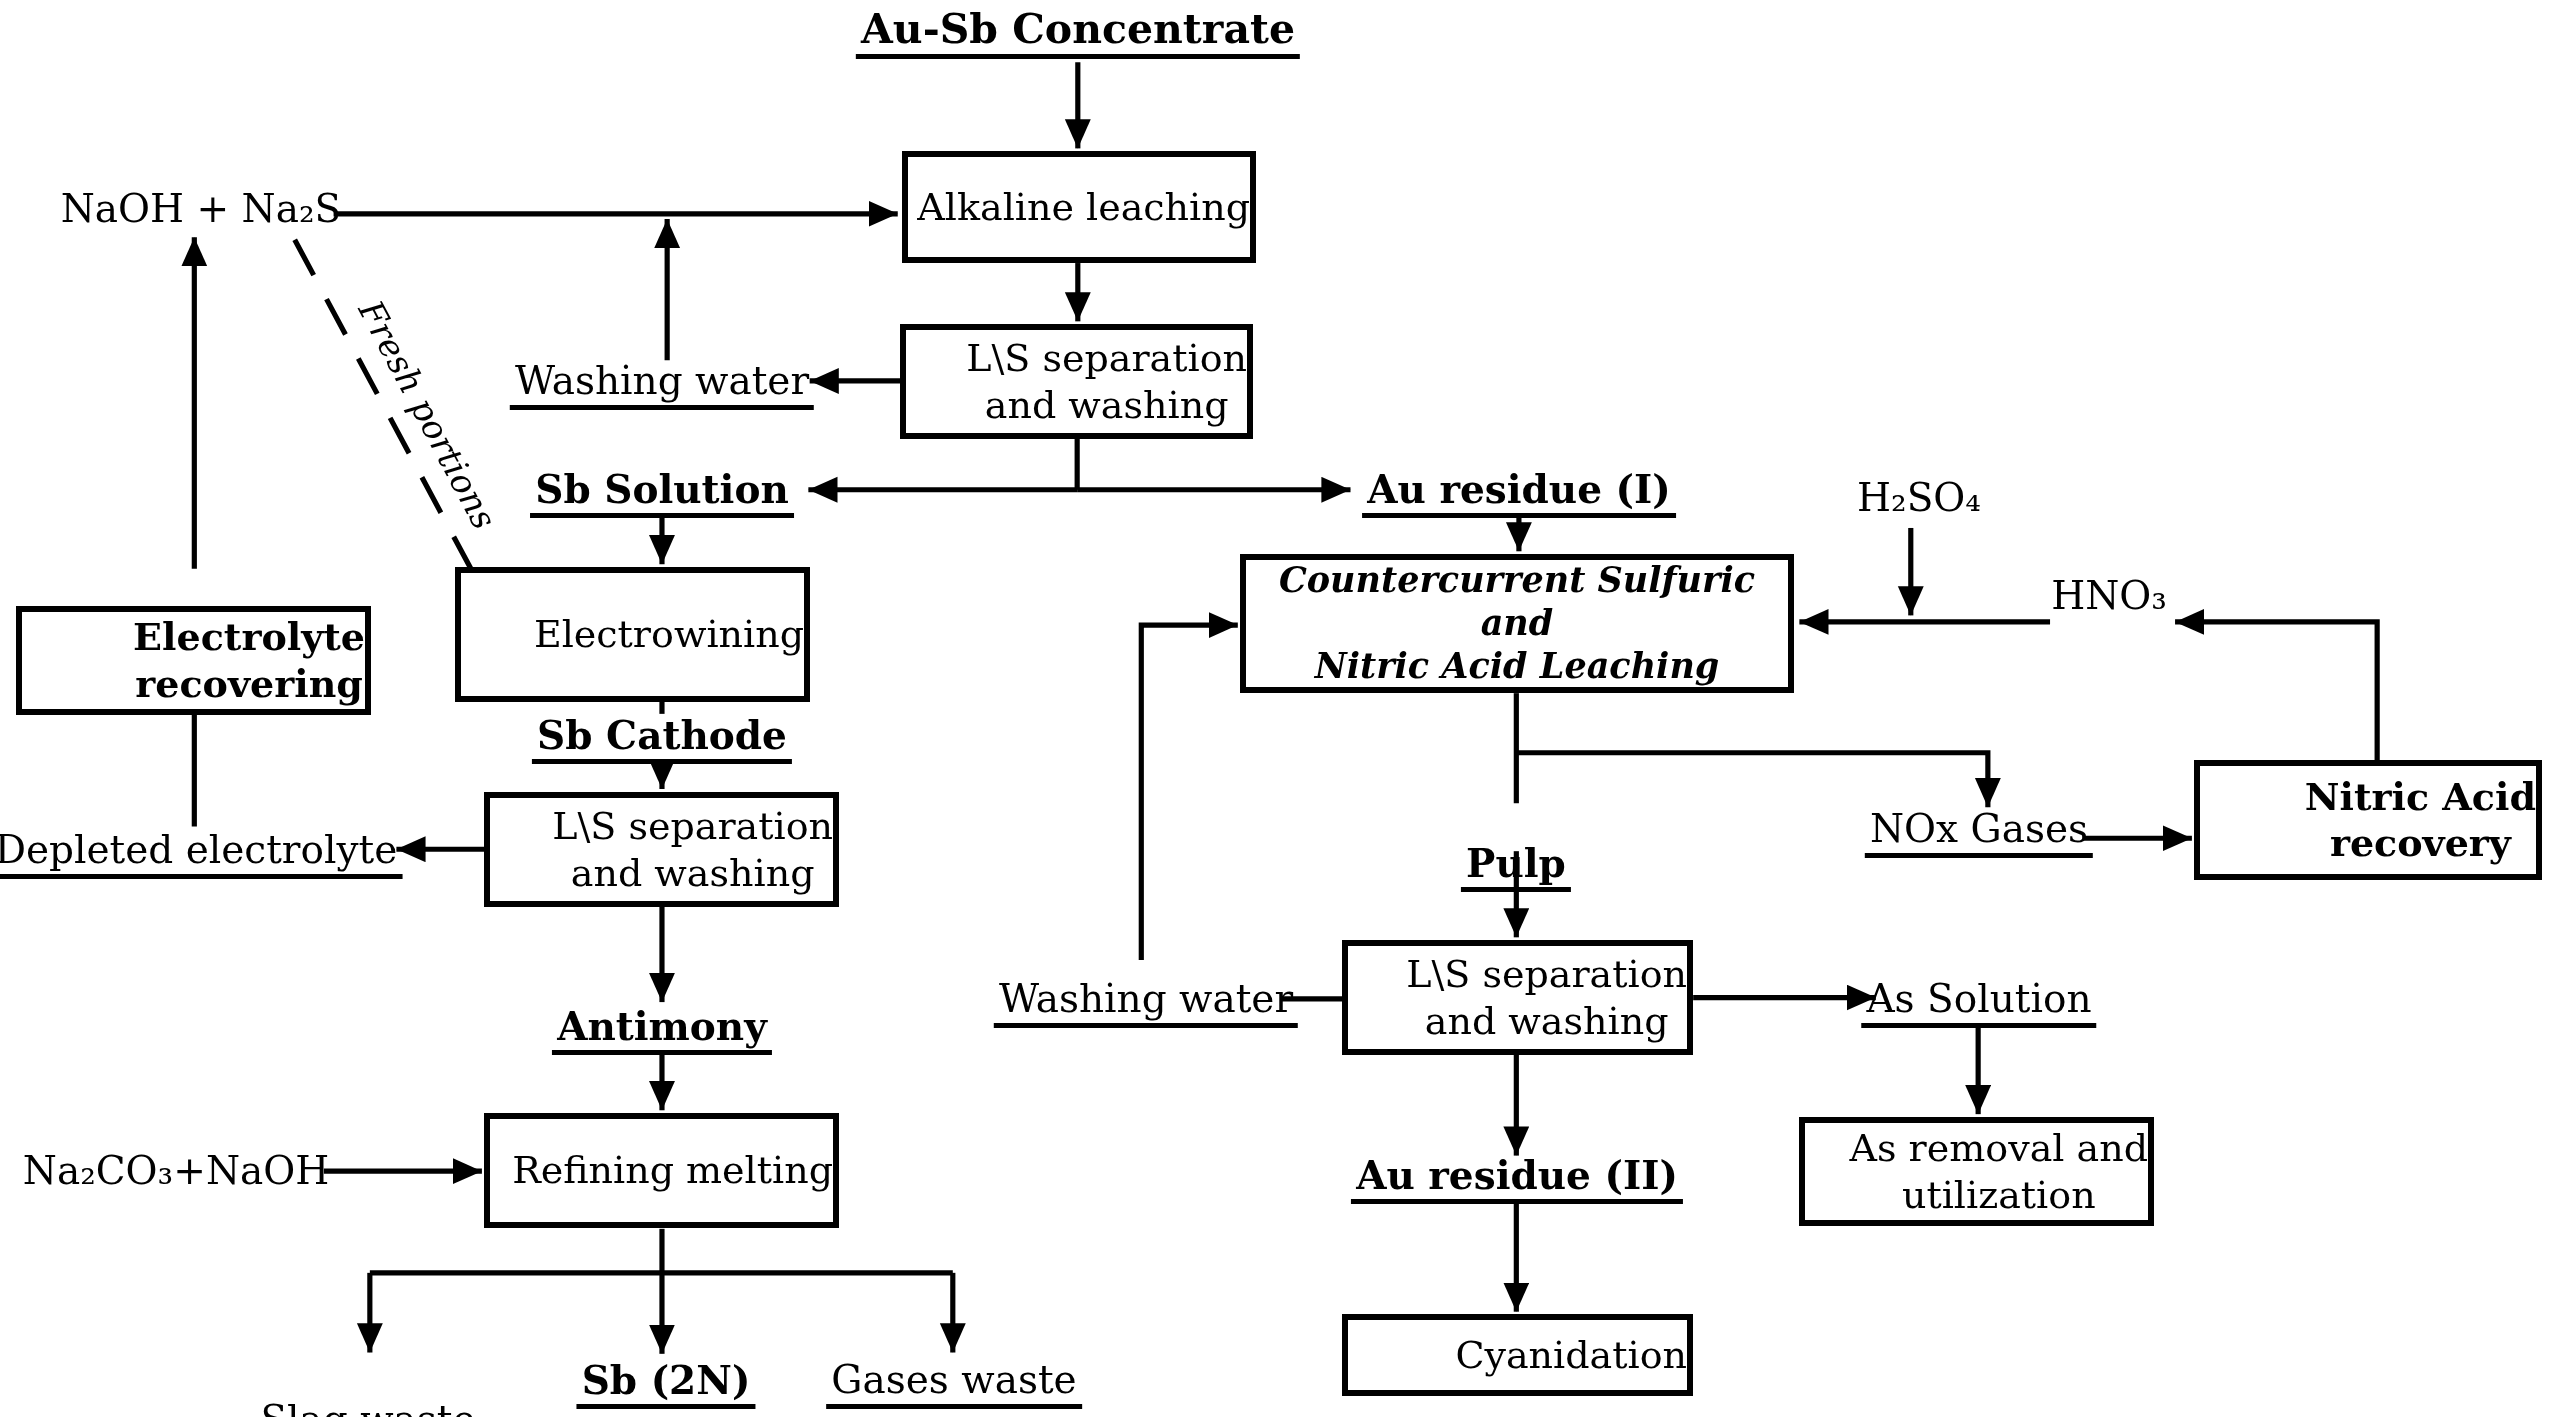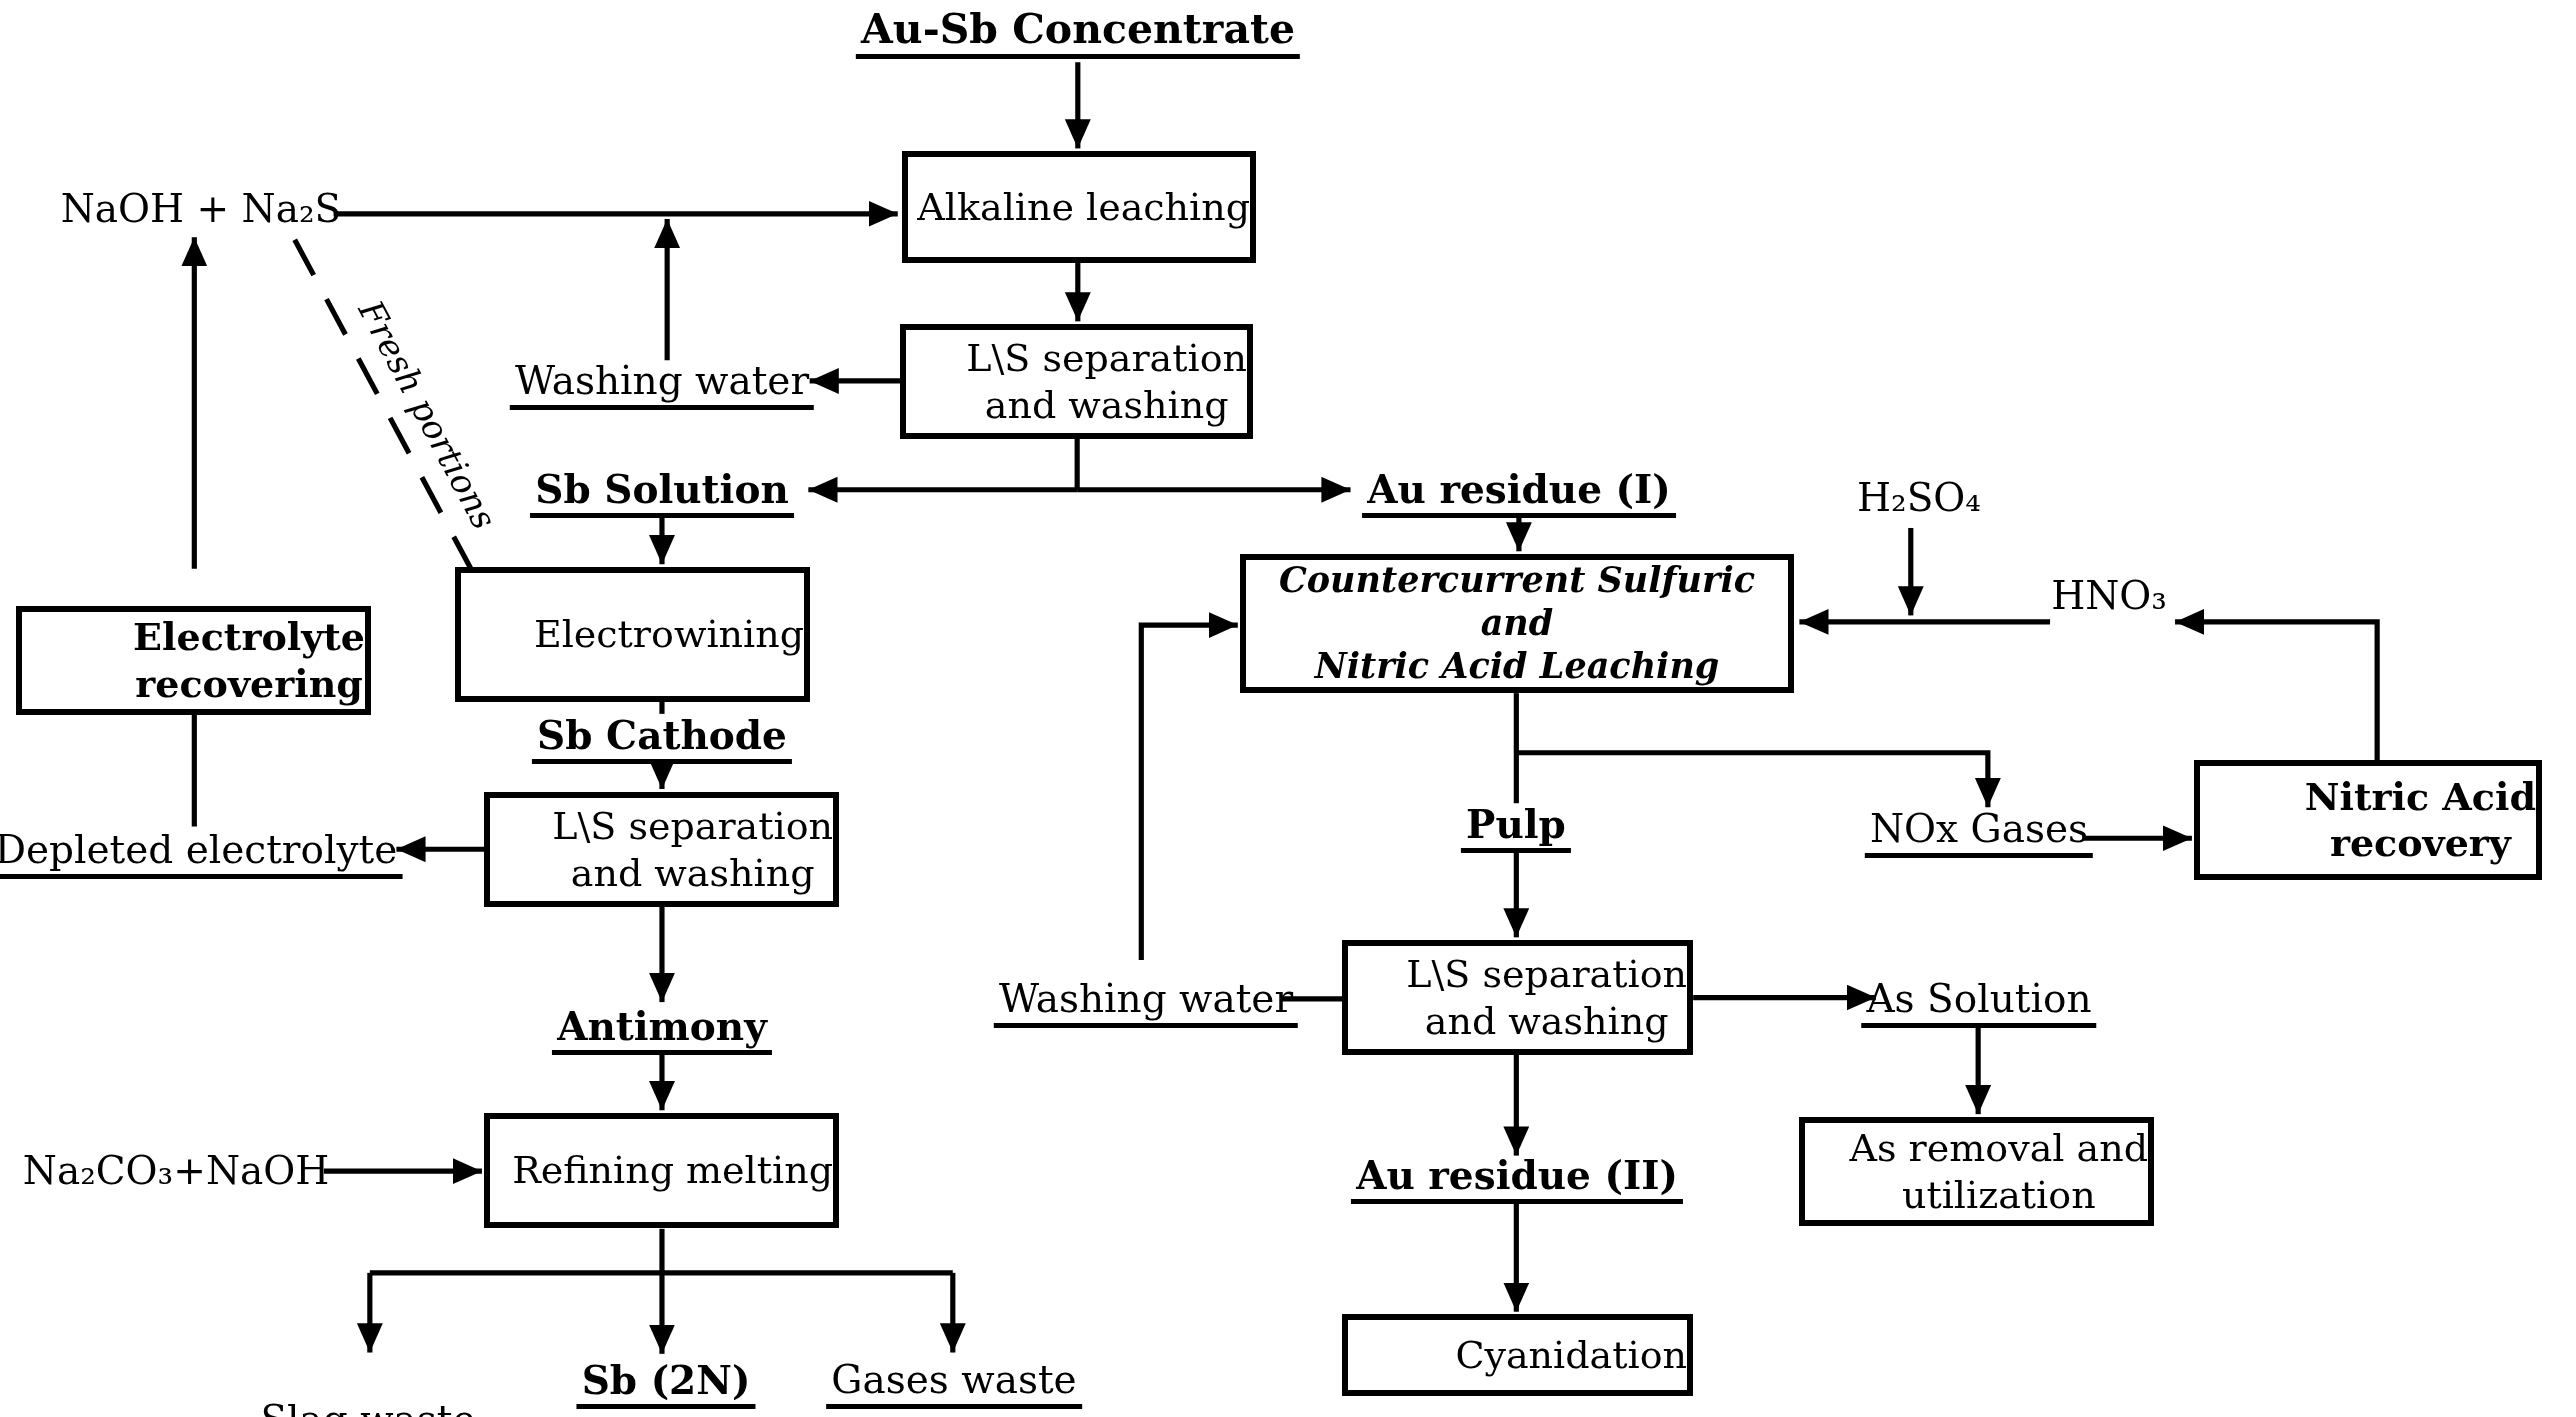--- a/index.html
+++ b/index.html
@@ -94,21 +94,21 @@
   <div class="lbl bold ul" style="left:1519px;top:468px;">Au residue (I)</div>
   <div class="lbl bold ul" style="left:662px;top:714px;">Sb Cathode</div>
   <div class="lbl ul" style="left:196px;top:829px;">Depleted electrolyte</div>
   <div class="lbl bold ul" style="left:662px;top:1005px;">Antimony</div>
   <div class="lbl" style="left:176px;top:1150px;">Na₂CO₃+NaOH</div>
   <div class="lbl ul" style="left:368px;top:1359px;margin-top:40px;">Slag waste</div>
   <div class="lbl bold ul" style="left:666px;top:1359px;">Sb (2N)</div>
   <div class="lbl ul" style="left:954px;top:1359px;">Gases waste</div>
   <div class="lbl" style="left:1919px;top:477px;">H₂SO₄</div>
   <div class="lbl" style="left:2109px;top:575px;">HNO₃</div>
-  <div class="lbl bold ul" style="left:1516px;top:803px;">Pulp</div>
+  <div class="lbl bold ul" style="left:1516px;top:842px;">Pulp</div>
   <div class="lbl ul" style="left:1979px;top:808px;">NOx Gases</div>
   <div class="lbl ul" style="left:1146px;top:978px;">Washing water</div>
   <div class="lbl ul" style="left:1979px;top:978px;">As Solution</div>
   <div class="lbl bold ul" style="left:1517px;top:1154px;">Au residue (II)</div>
   <div class="lbl rot" style="left:427px;top:415px;">Fresh portions</div>
 
 </div>
 
 
 </body></html>

